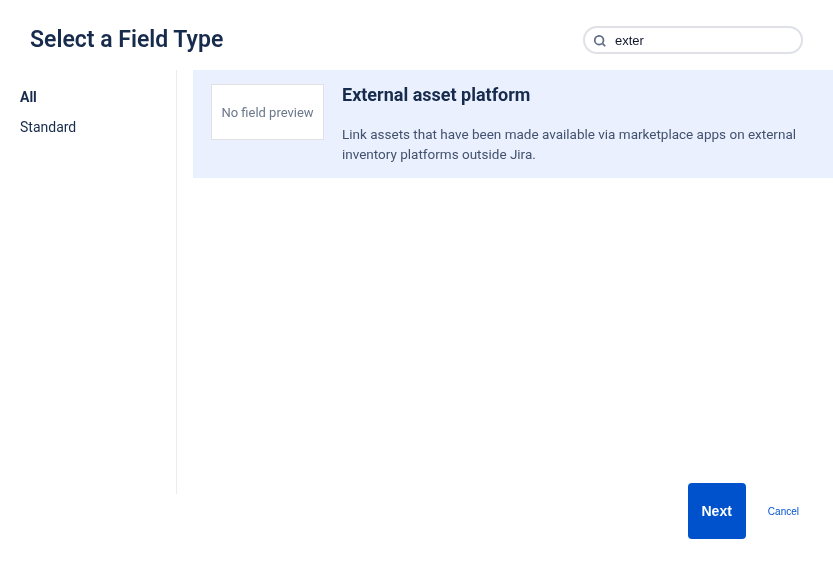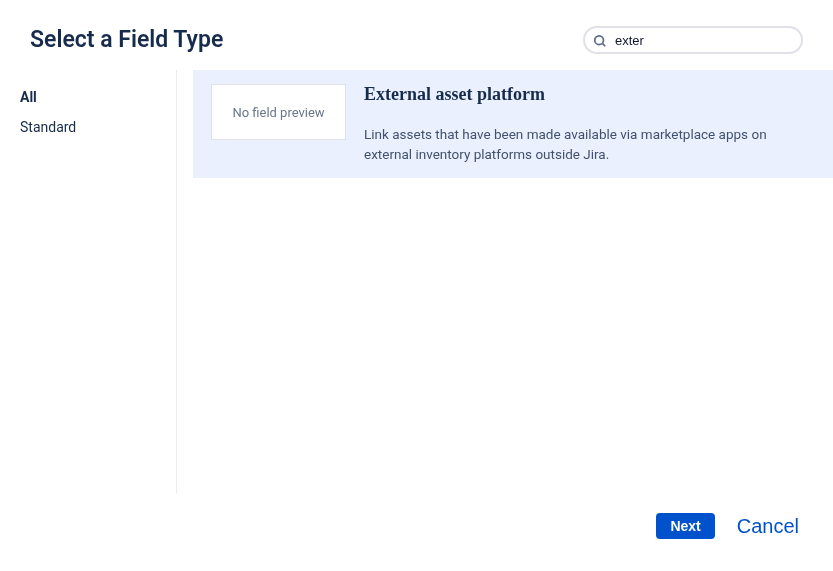--- a/index.html
+++ b/index.html
@@ -75,71 +75,70 @@
       padding-top: 0px;
     }
     .field-card {
       background: #EAF0FE;
       padding: 14px 18px;
       display: flex;
       gap: 18px;
       cursor: pointer;
     }
     .field-preview {
-      width: 135px;
+      width: 113px;
       height: 56px;
       background: #fff;
       border: 1px solid #DFE1E6;
       display: flex;
       align-items: center;
       justify-content: center;
       font-size: 13px;
       color: #6B778C;
       flex-shrink: 0;
       text-align: center;
     }
     .field-info {
       flex: 1;
     }
     .field-title {
       font-size: 18px;
       font-weight: 700;
       color: #172B4D;
       margin-bottom: 12px;
-      font-family: Liberation Serif, serif;
     }
     .field-desc {
       font-size: 13.5px;
       color: #42526E;
       line-height: 1.45;
       margin-top: 20px;
     }
     .footer {
       position: absolute;
       bottom: 32px;
       right: 34px;
       display: flex;
       align-items: center;
       gap: 22px;
     }
     .btn-next {
       background: #0052CC;
       color: #fff;
       border: none;
       border-radius: 4px;
-      padding: 5px 14px;
+      padding: 20px 14px;
       font-size: 14px;
       font-weight: 600;
       cursor: pointer;
     }
     .btn-cancel {
       background: none;
       border: none;
       color: #0052CC;
-      font-size: 20px;
+      font-size: 10px;
       cursor: pointer;
     }
   </style>
 </head>
 <body>
 
 <div class="header">
   <h1 class="page-title">Select a Field Type</h1>
   <div class="search-wrapper">
     <span class="search-icon">

